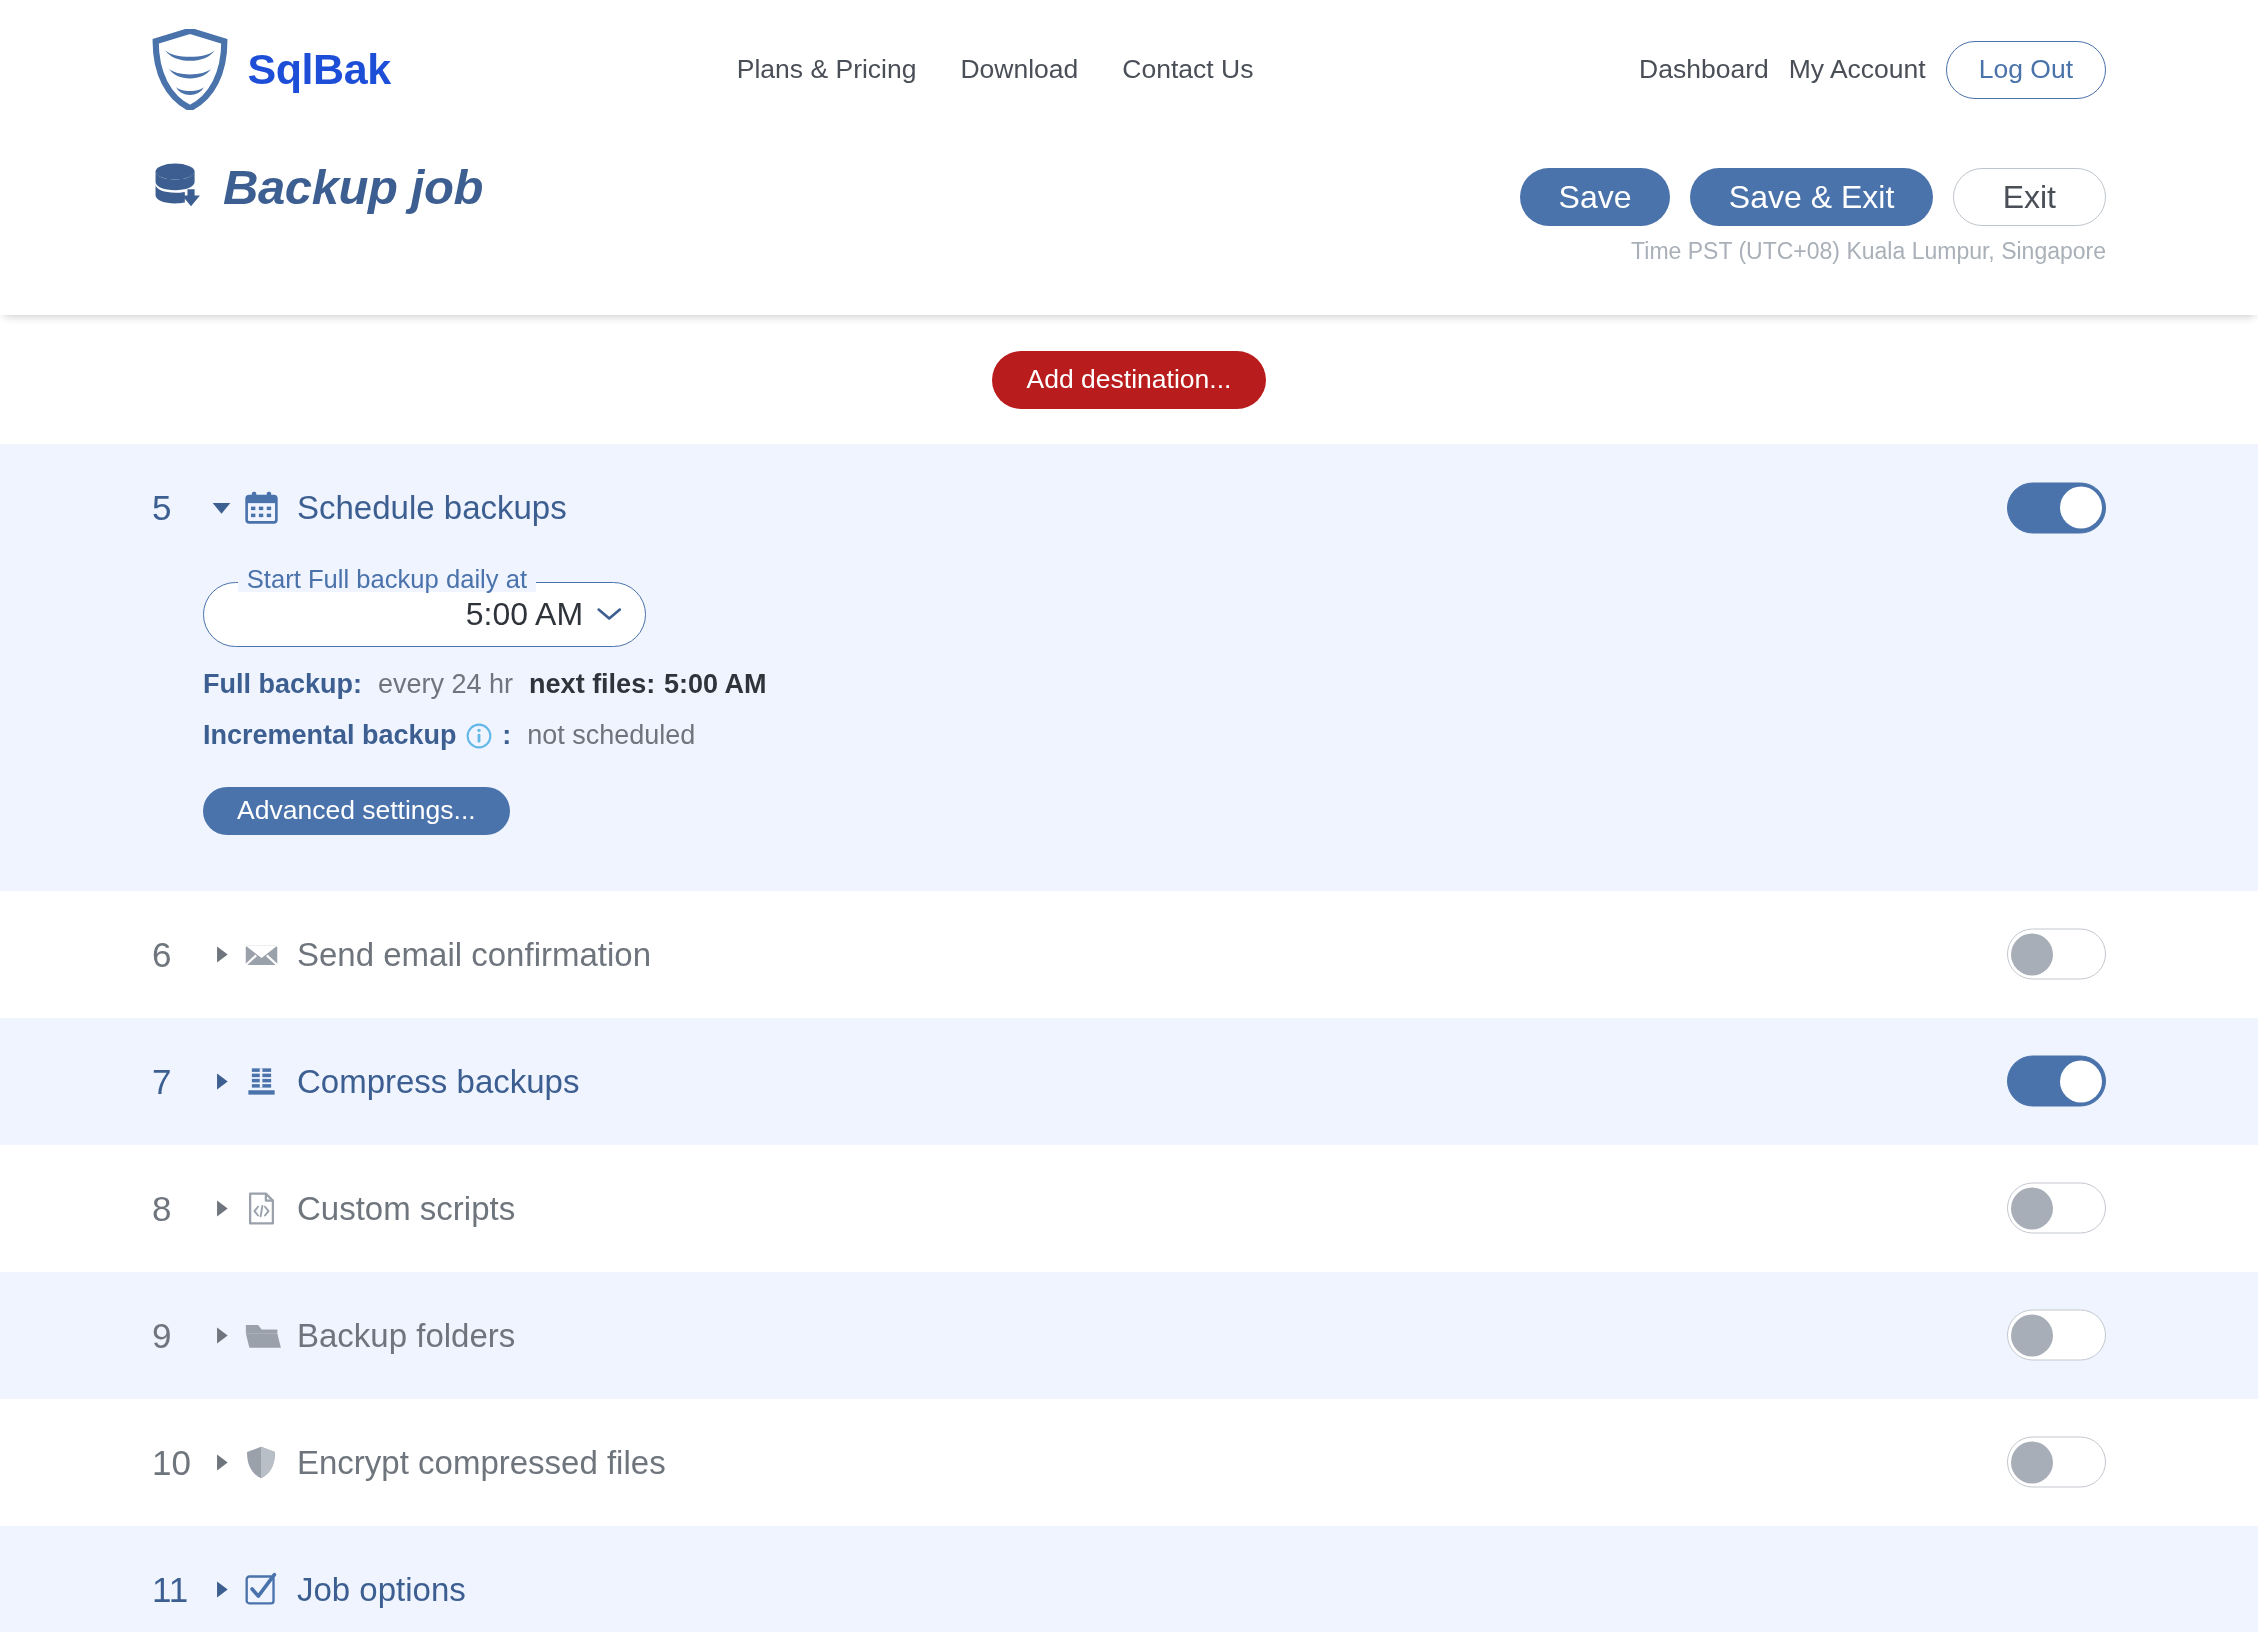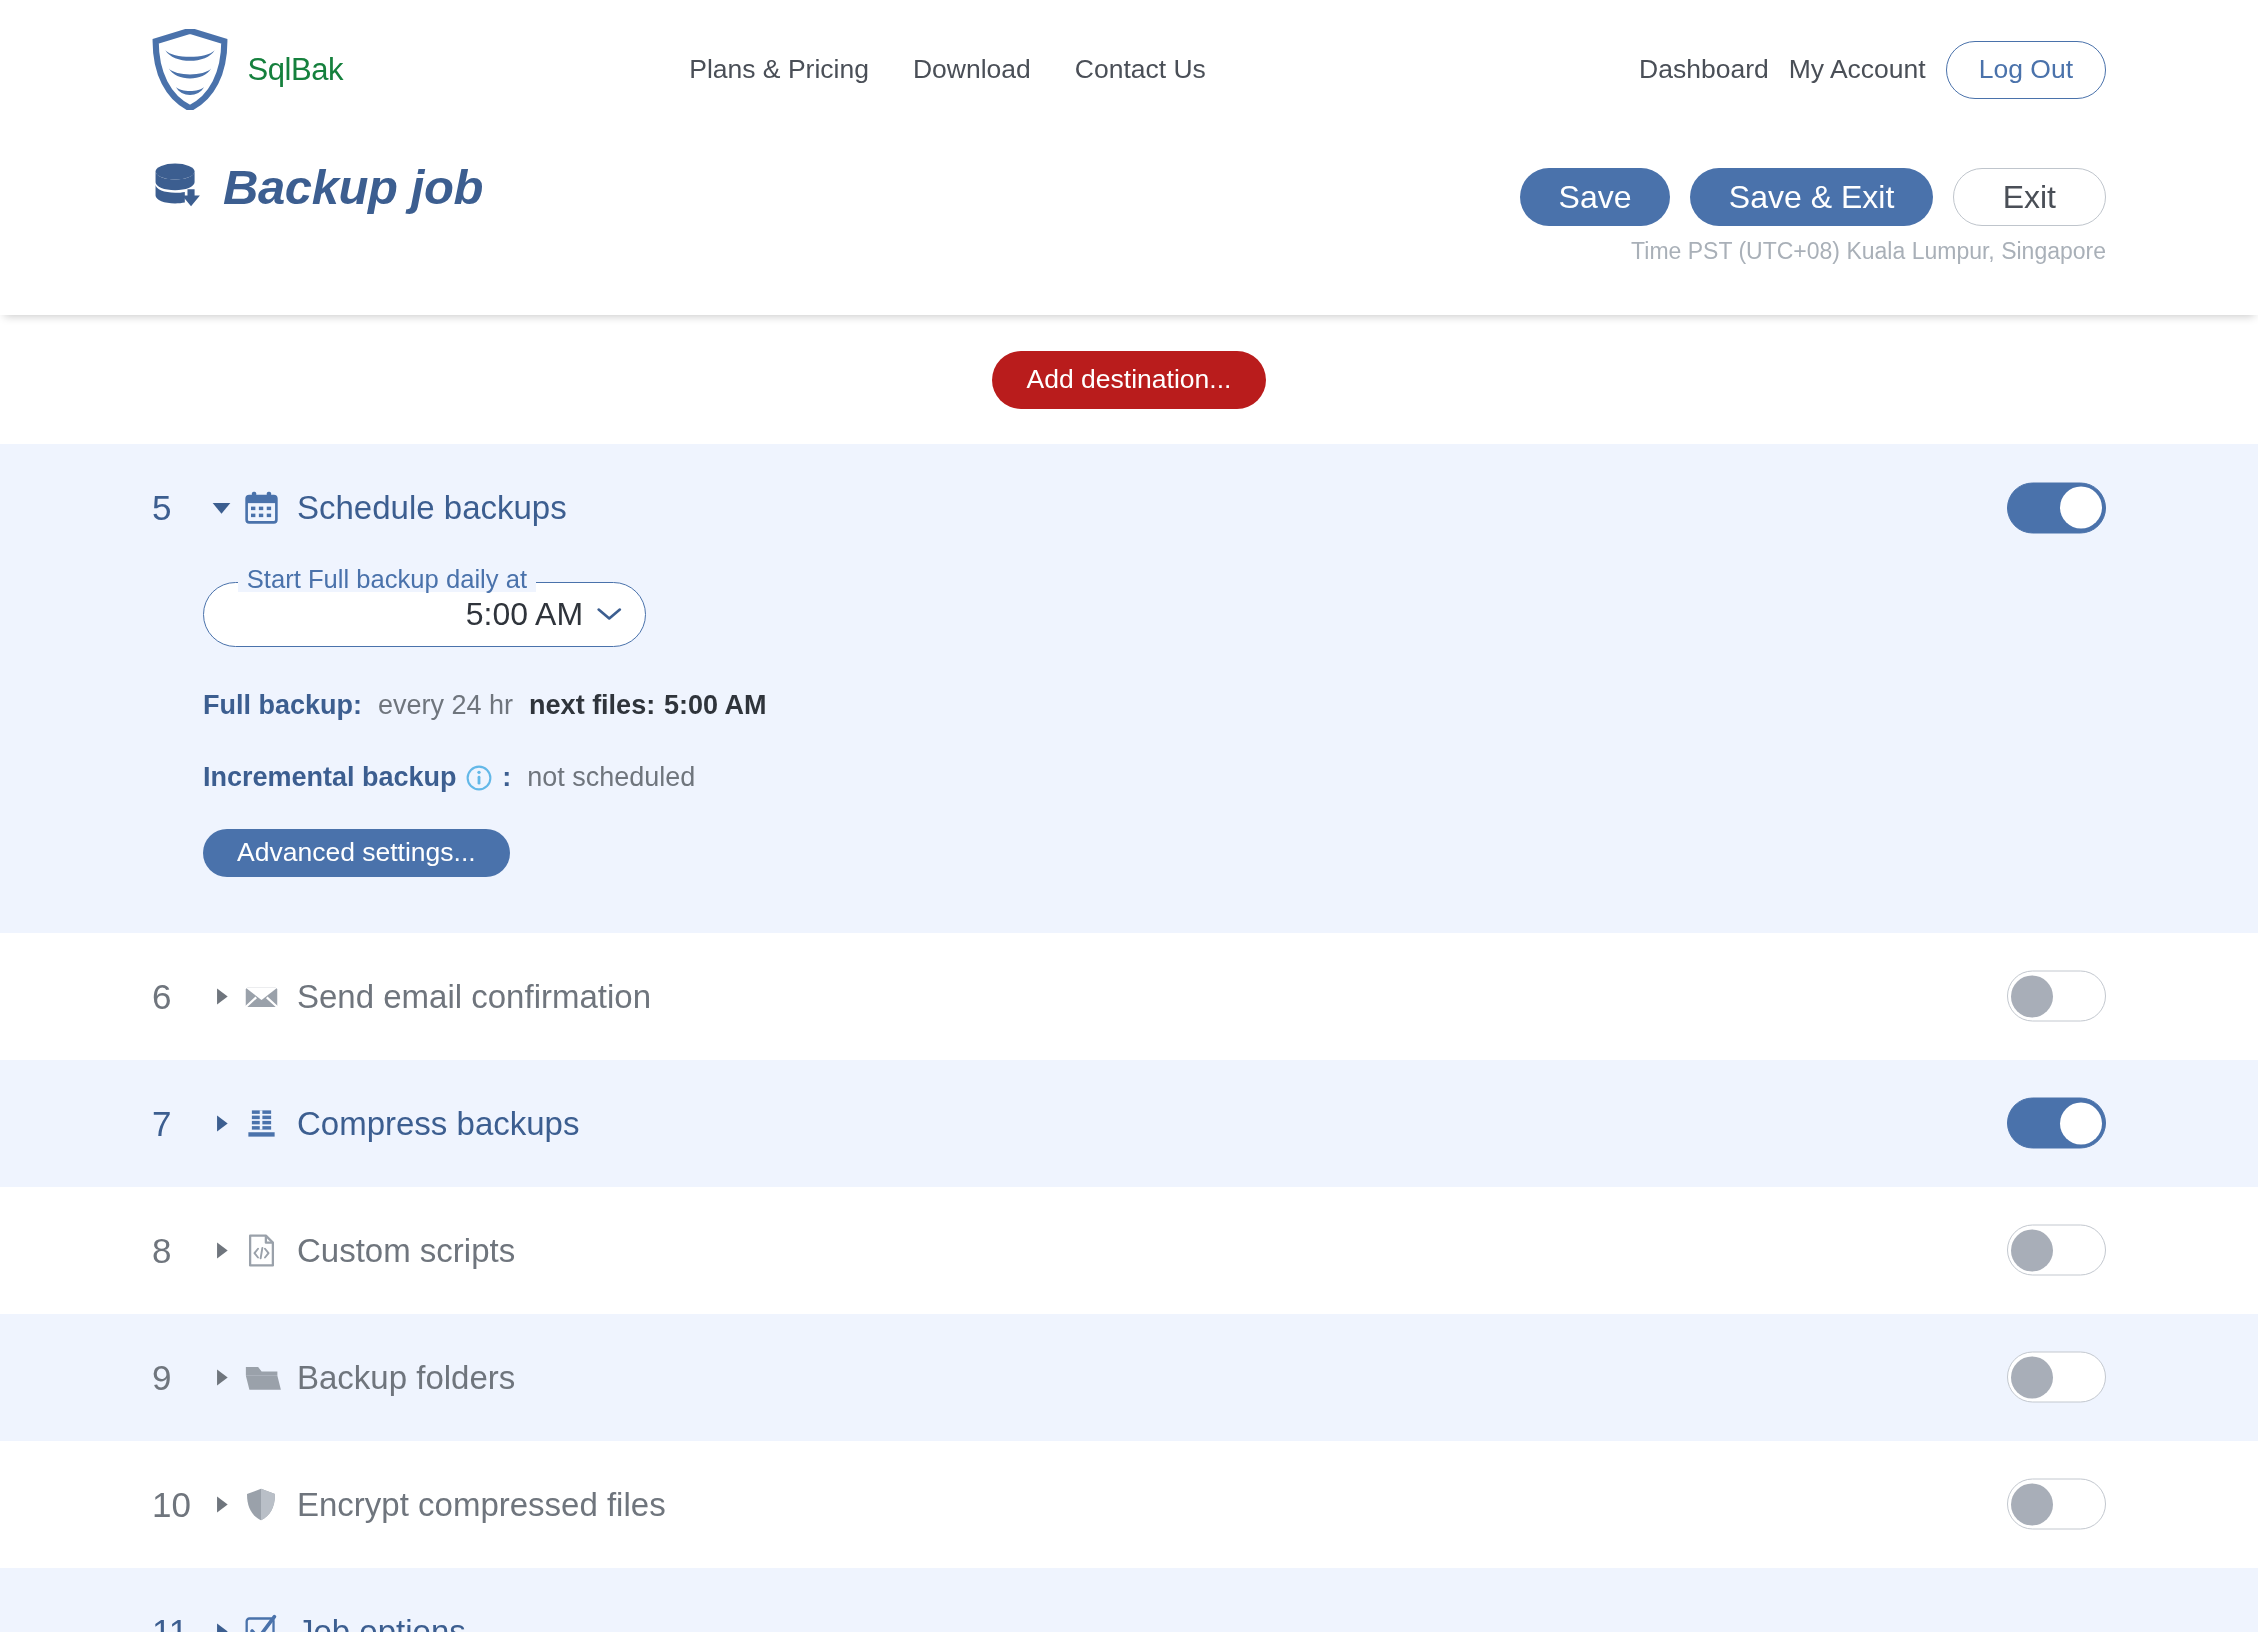--- a/index.html
+++ b/index.html
@@ -33,23 +33,23 @@
 
   .brand {
     display: flex;
     align-items: center;
     gap: 19.4px;
     text-decoration: none;
     flex: 0 0 auto;
   }
   .brand-logo { width: 76px; height: 81px; display: block; }
   .brand-name {
-    font-size: 31px;
-    font-weight: normal;
-    color: #15803d;
+    font-size: 43px;
+    font-weight: bold;
+    color: #1d4ed8;
     letter-spacing: -0.4px;
     line-height: 1;
   }
 
   .nav-center {
     display: flex;
     align-items: center;
     gap: 44px;
     margin-left: 346px;
   }
@@ -282,21 +282,21 @@
   }
   .field-value {
     font-size: 32px;
     color: #2f343b;
     line-height: 1;
     margin-right: 12.4px;
   }
   .field-chevron { display: block; }
 
   .info-line {
-    margin-top: 45px;
+    margin-top: 24px;
     font-size: 27px;
     color: #6f757d;
     line-height: 1;
     display: flex;
     align-items: center;
     white-space: nowrap;
   }
   .info-line:first-of-type { margin-top: 41px; }
   .lbl-strong { color: #3c5e90; font-weight: bold; }
   .val-bold { color: #2f343b; font-weight: bold; }

